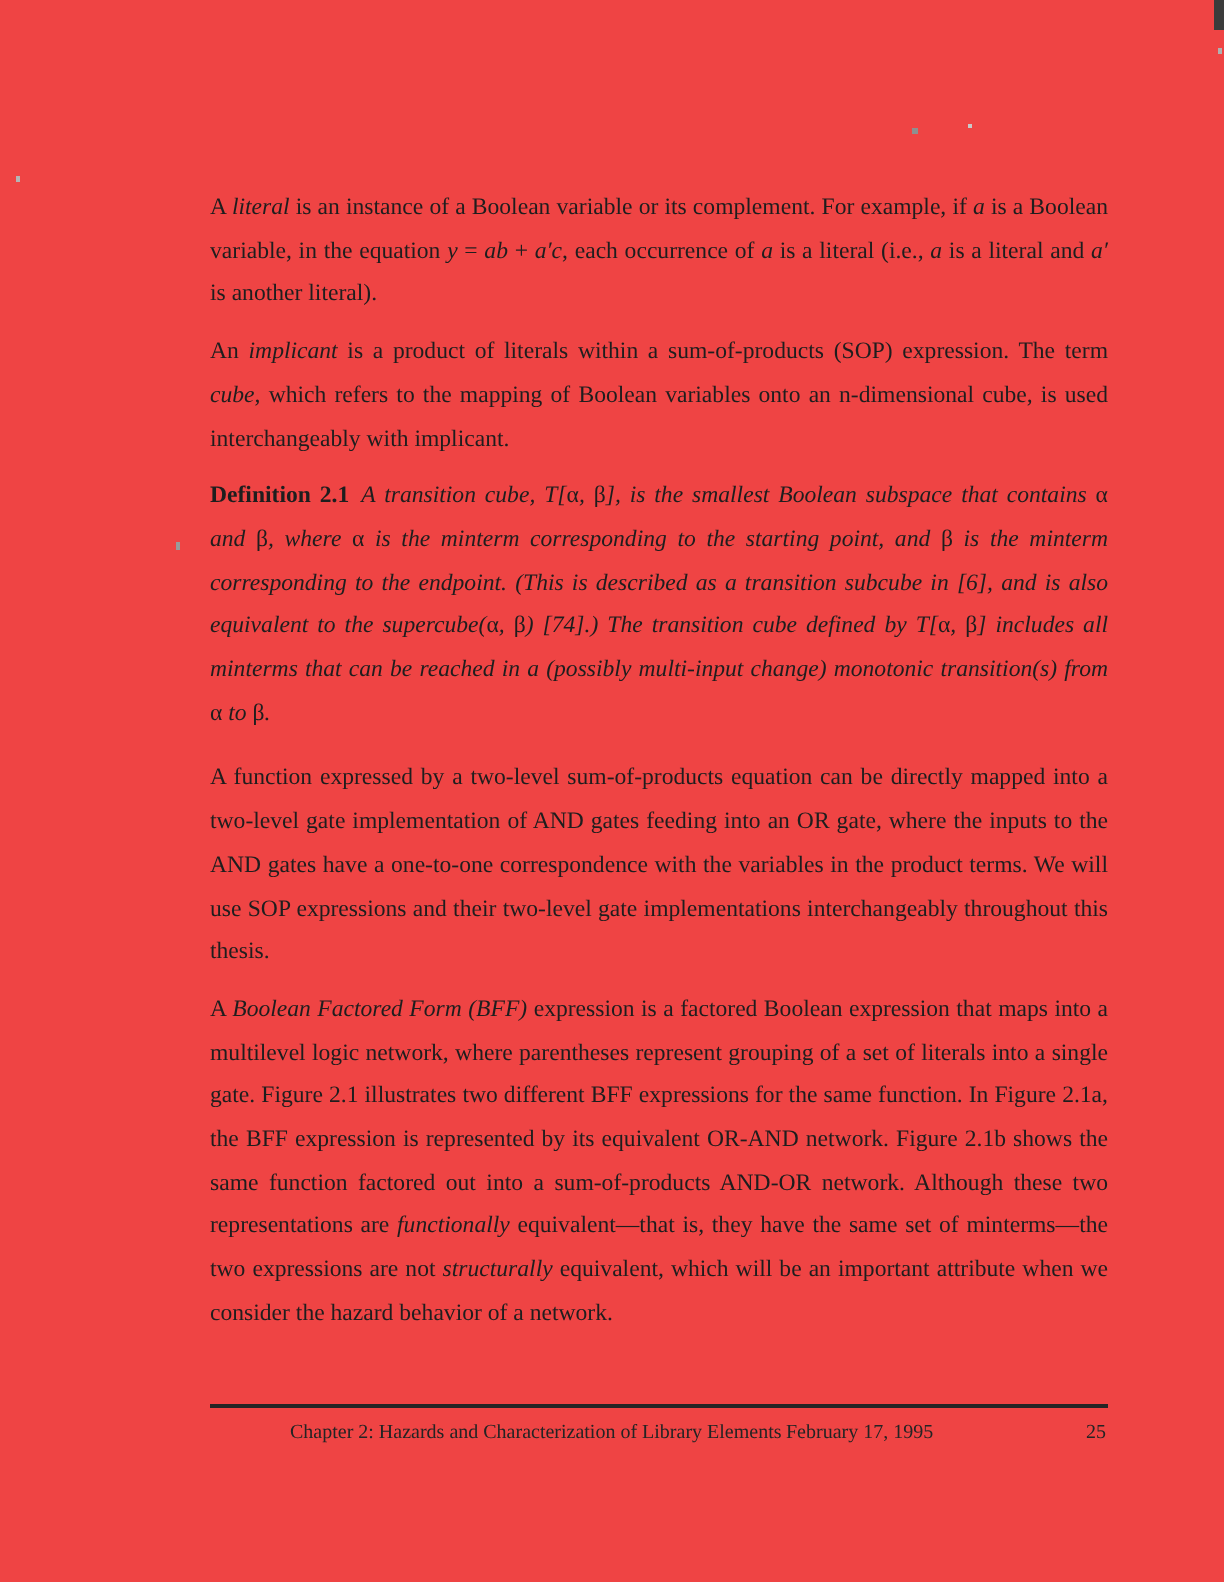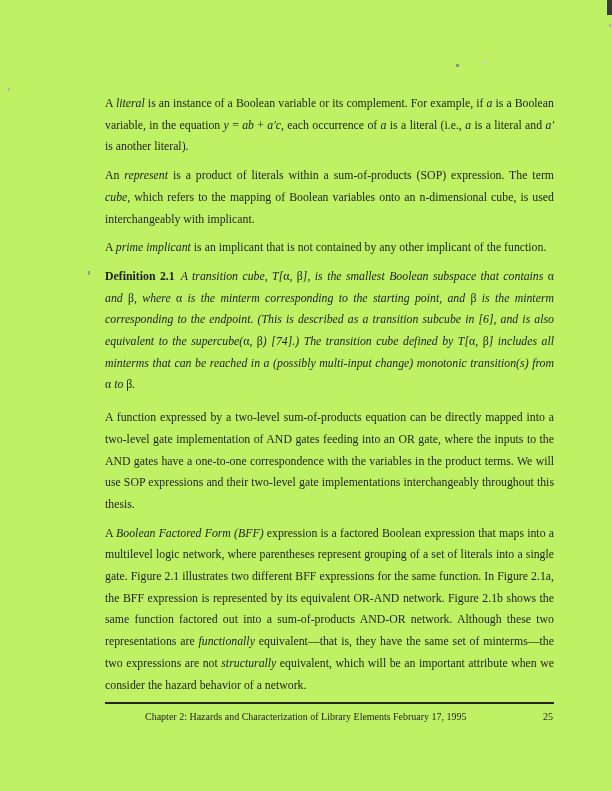--- a/index.html
+++ b/index.html
@@ -4,21 +4,21 @@
 <style>
   html, body {
     margin: 0;
     padding: 0;
     background: #e9e9e9;
   }
   .page {
     position: relative;
     width: 612px;
     height: 791px;
-    background: #bef264;
+    background: #ef4444;
     overflow: hidden;
     font-family: "Liberation Serif", "DejaVu Serif", serif;
     color: #1e1e1e;
   }
   .body-text {
     position: absolute;
     left: 105px;
     top: 93px;
     width: 449px;
   }
@@ -66,22 +66,21 @@
   .speck {
     position: absolute;
   }
 </style>
 </head>
 <body>
 
 <div class="page">
   <div class="body-text">
       <p class="para"><span class="r">A </span><span class="i">literal</span><span class="r"> is an instance of a Boolean variable or its complement. For example, if </span><span class="i">a</span><span class="r"> is a Boolean variable, in the equation </span><span class="i">y</span><span class="r"> = </span><span class="i">ab</span><span class="r"> + </span><span class="i">a′c</span><span class="r">, each occurrence of </span><span class="i">a</span><span class="r"> is a literal (i.e., </span><span class="i">a</span><span class="r"> is a literal and </span><span class="i">a′</span><span class="r"> is another literal).</span></p>
-      <p class="para"><span class="r">An </span><span class="i">represent</span><span class="r"> is a product of literals within a sum-of-products (SOP) expression. The term </span><span class="i">cube</span><span class="r">, which refers to the mapping of Boolean variables onto an n-dimensional cube, is used interchangeably with implicant.</span></p>
-      <p class="para"><span class="r">A </span><span class="i">prime implicant</span><span class="r"> is an implicant that is not contained by any other implicant of the function.</span></p>
+      <p class="para"><span class="r">An </span><span class="i">implicant</span><span class="r"> is a product of literals within a sum-of-products (SOP) expression. The term </span><span class="i">cube</span><span class="r">, which refers to the mapping of Boolean variables onto an n-dimensional cube, is used interchangeably with implicant.</span></p>
       <p class="para def"><span class="b">Definition 2.1</span><span class="gap"> </span><span class="i">A transition cube, T[</span><span class="g">α</span><span class="i">, </span><span class="g">β</span><span class="i">], is the smallest Boolean subspace that contains </span><span class="g">α</span><span class="i"> and </span><span class="g">β</span><span class="i">, where </span><span class="g">α</span><span class="i"> is the minterm corresponding to the starting point, and </span><span class="g">β</span><span class="i"> is the minterm corresponding to the endpoint. (This is described as a transition subcube in [6], and is also equivalent to the supercube(</span><span class="g">α</span><span class="i">, </span><span class="g">β</span><span class="i">) [74].) The transition cube defined by T[</span><span class="g">α</span><span class="i">, </span><span class="g">β</span><span class="i">] includes all minterms that can be reached in a (possibly multi-input change) monotonic transition(s) from </span><span class="g">α</span><span class="i"> to </span><span class="g">β</span><span class="i">.</span></p>
       <p class="para"><span class="r">A function expressed by a two-level sum-of-products equation can be directly mapped into a two-level gate implementation of AND gates feeding into an OR gate, where the inputs to the AND gates have a one-to-one correspondence with the variables in the product terms. We will use SOP expressions and their two-level gate implementations interchangeably throughout this thesis.</span></p>
       <p class="para"><span class="r">A </span><span class="i">Boolean Factored Form (BFF)</span><span class="r"> expression is a factored Boolean expression that maps into a multilevel logic network, where parentheses represent grouping of a set of literals into a single gate. Figure 2.1 illustrates two different BFF expressions for the same function. In Figure 2.1a, the BFF expression is represented by its equivalent OR-AND network. Figure 2.1b shows the same function factored out into a sum-of-products AND-OR network. Although these two representations are </span><span class="i">functionally</span><span class="r"> equivalent—that is, they have the same set of minterms—the two expressions are not </span><span class="i">structurally</span><span class="r"> equivalent, which will be an important attribute when we consider the hazard behavior of a network.</span></p>
     </div>
 
   <div class="footer">
     <div class="footer-rule"></div>
     <span class="f-left">Chapter 2: Hazards and Characterization of Library Elements</span>
     <span class="f-center">February 17, 1995</span>
     <span class="f-right">25</span>

